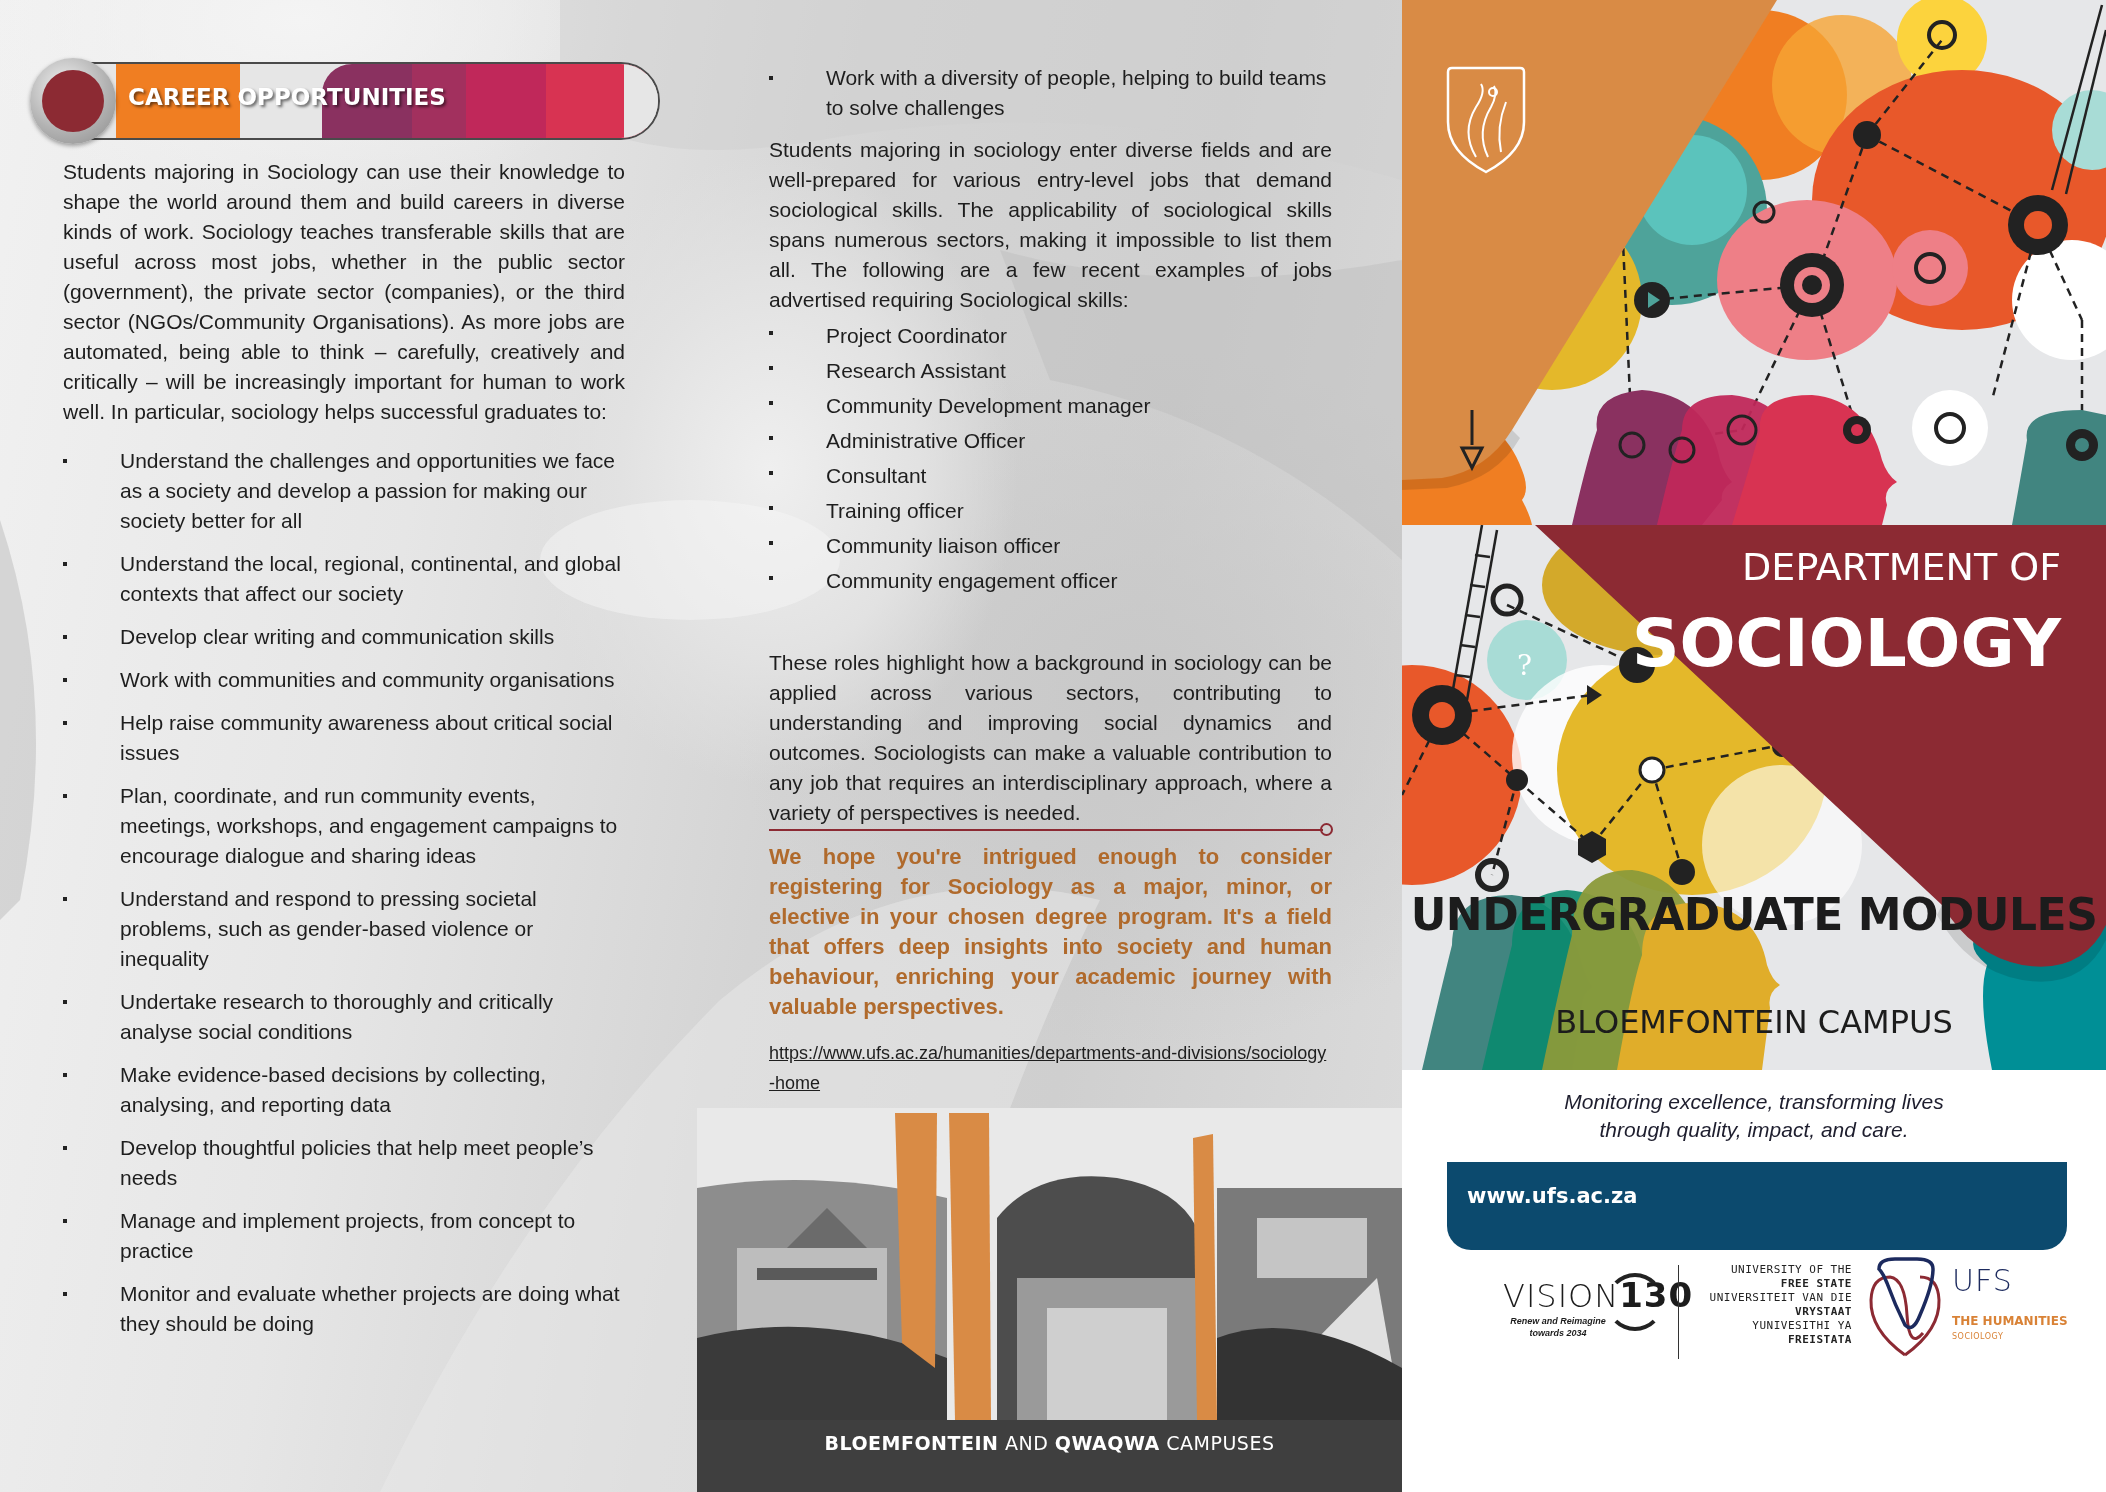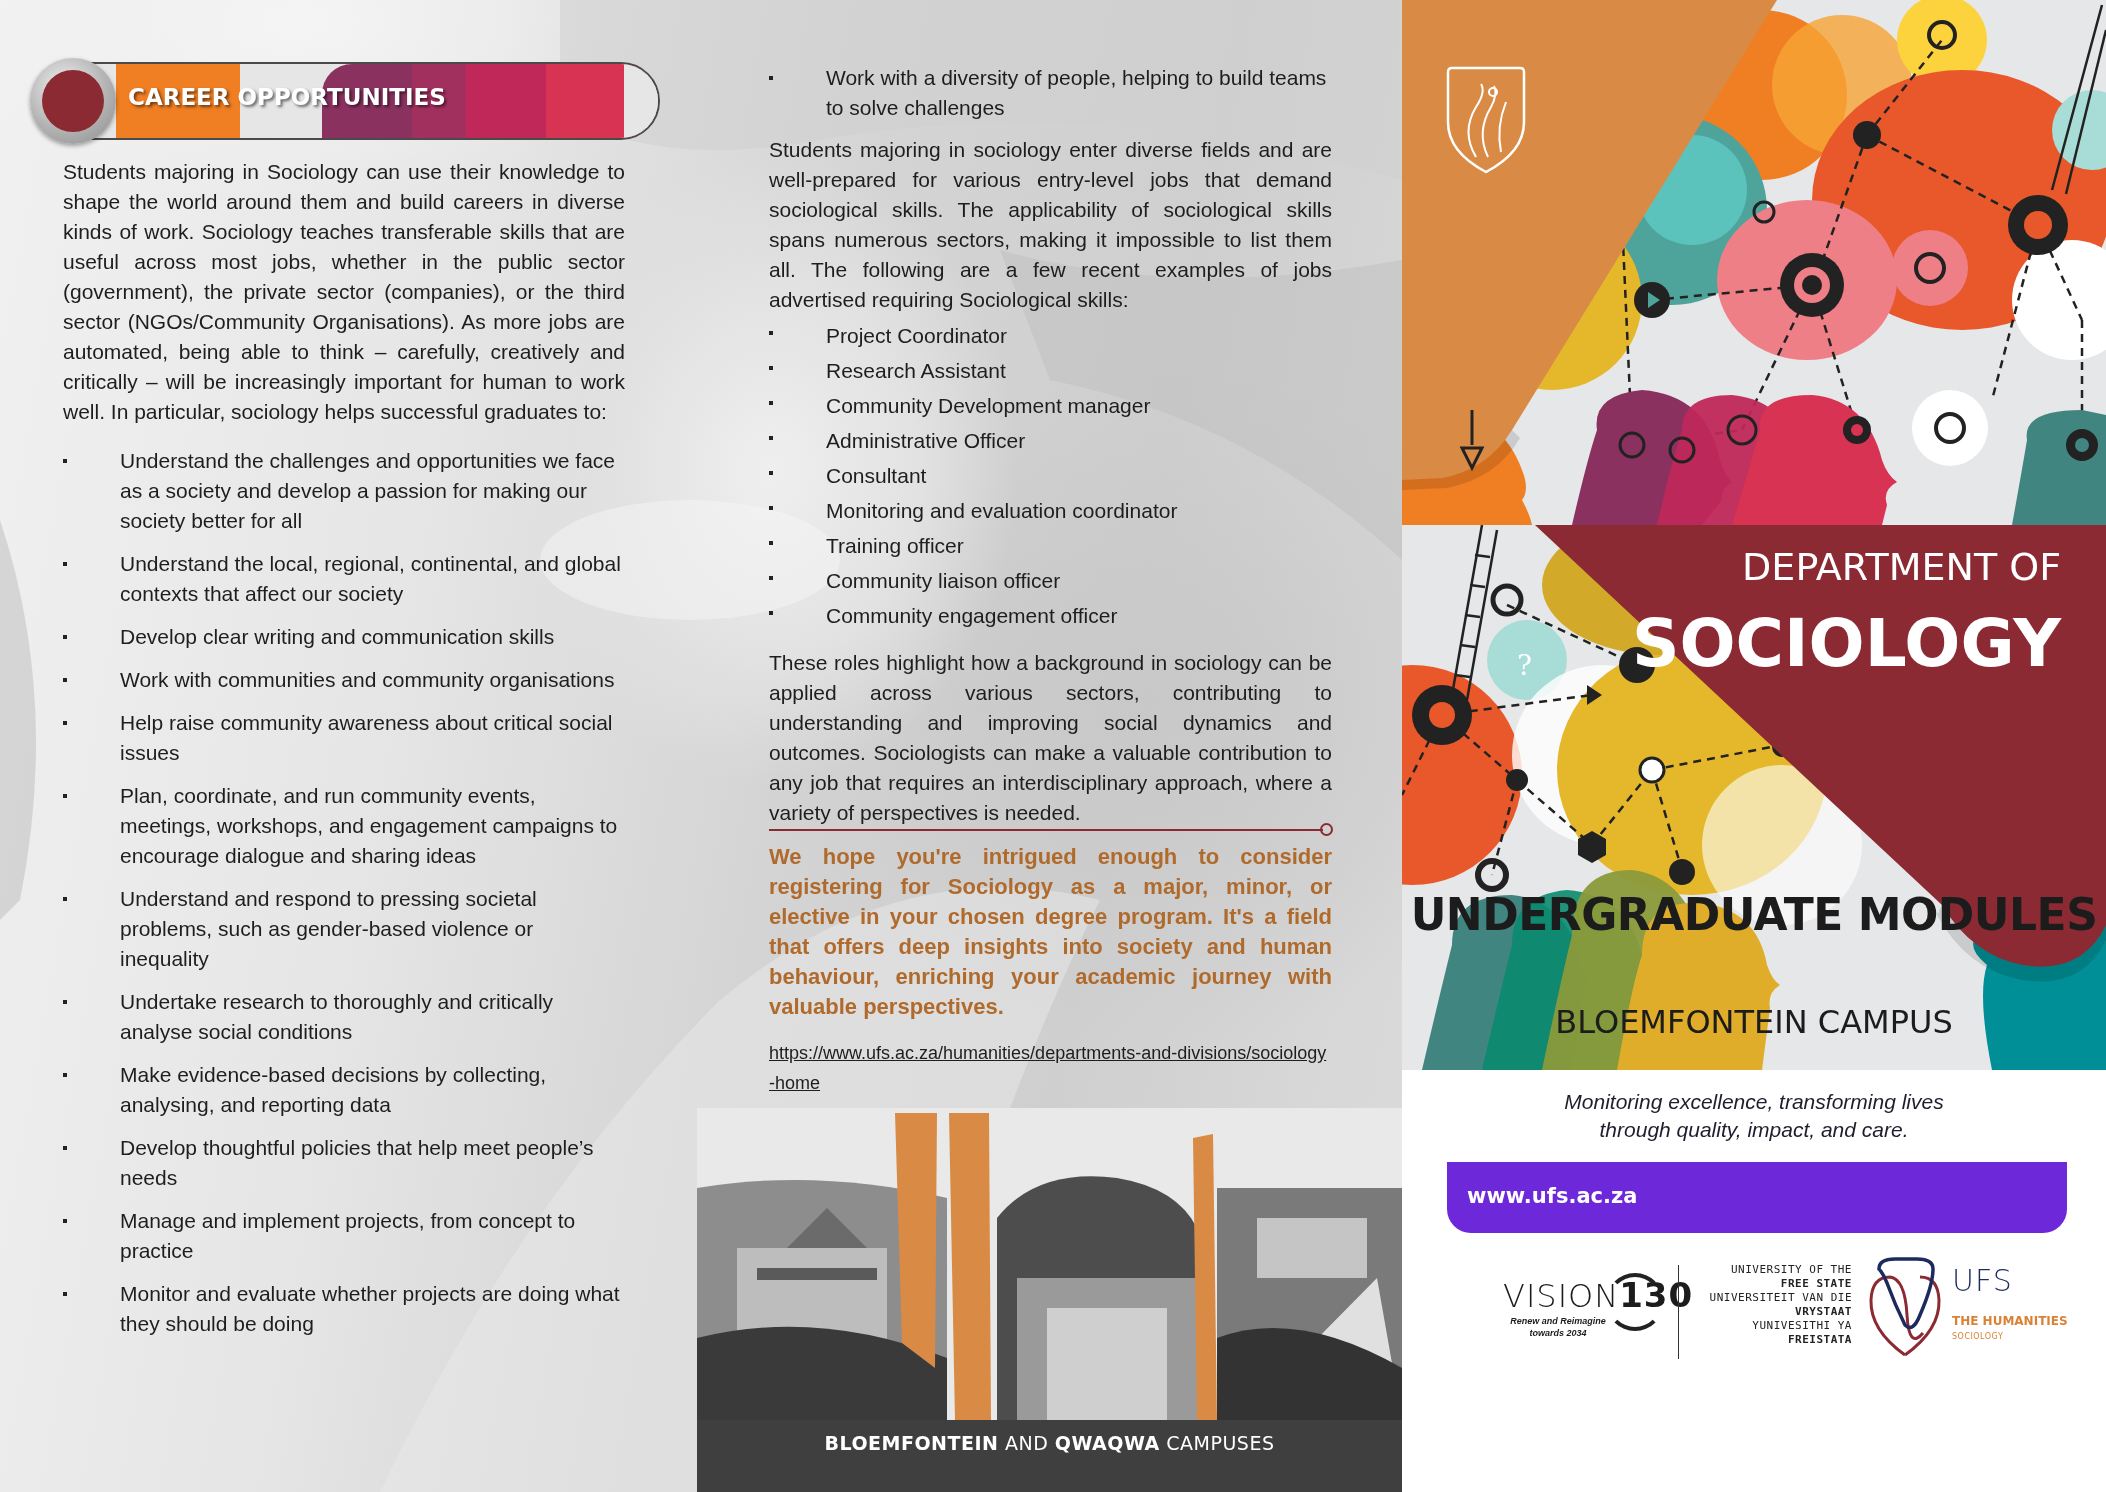--- a/index.html
+++ b/index.html
@@ -110,21 +110,21 @@
   }
   .campus-sub {
     position: absolute; left: 0; width: 704px; top: 1003px; text-align: center;
     font-family: "DejaVu Sans", sans-serif; font-size: 32px; color: #1c1c1c;
   }
   .tagline {
     position: absolute; left: 0; width: 704px; top: 1088px; text-align: center;
     font-family: "Liberation Sans", sans-serif; font-style: italic; font-size: 21px; line-height: 28px; color: #1e1e2e;
   }
   .web-bar {
-    position: absolute; left: 45px; top: 1162px; width: 620px; height: 71px; background: #6d28d9;
+    position: absolute; left: 45px; top: 1162px; width: 620px; height: 88px; background: #0c4a6e;
     border-radius: 0 0 24px 24px;
   }
   .web-bar span {
     position: absolute; left: 20px; top: 22px; color: #ffffff;
     font-family: "DejaVu Sans", sans-serif; font-weight: bold; font-size: 21px;
   }
 
   .logos { position: absolute; left: 0; top: 1255px; width: 704px; height: 110px; }
   .vision { position: absolute; left: 101px; top: 20px; width: 170px; }
   .vision .v-word { font-family: "DejaVu Sans", sans-serif; font-size: 32px; color: #1c1c1c; letter-spacing: 1px; font-weight: 300; }
@@ -193,21 +193,20 @@
 </ul>
 
 <p class="col-text justify mid-intro">Students majoring in sociology enter diverse fields and are well-prepared for various entry-level jobs that demand sociological skills. The applicability of sociological skills spans numerous sectors, making it impossible to list them all. The following are a few recent examples of jobs advertised requiring Sociological skills:</p>
 
 <ul class="bullet-list job-list">
   <li><span class="dot"></span><span>Project Coordinator</span></li>
   <li><span class="dot"></span><span>Research Assistant</span></li>
   <li><span class="dot"></span><span>Community Development manager</span></li>
   <li><span class="dot"></span><span>Administrative Officer</span></li>
   <li><span class="dot"></span><span>Consultant</span></li>
-  <li><span class="dot"></span><span>Monitoring and evaluation coordinator</span></li>
   <li><span class="dot"></span><span>Training officer</span></li>
   <li><span class="dot"></span><span>Community liaison officer</span></li>
   <li><span class="dot"></span><span>Community engagement officer</span></li>
 </ul>
 
 <p class="col-text justify mid-roles">These roles highlight how a background in sociology can be applied across various sectors, contributing to understanding and improving social dynamics and outcomes. Sociologists can make a valuable contribution to any job that requires an interdisciplinary approach, where a variety of perspectives is needed.</p>
 
 <div class="divider"></div>
 <div class="divider-end"></div>
 

